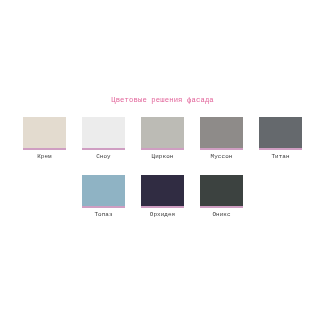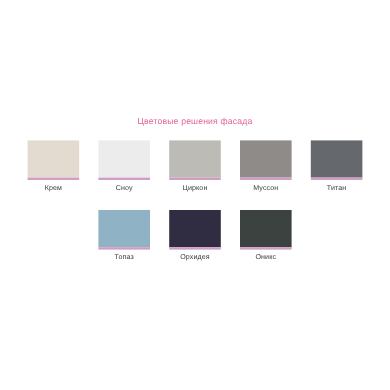--- a/index.html
+++ b/index.html
@@ -83,21 +83,21 @@
     font-size: 5.9px;
     line-height: 8px;
     color: #3a3a3a;
     white-space: nowrap;
     letter-spacing: 0.1px;
   }
 </style>
 </head>
 <body>
 
-<div id="palette-page" style="background: rgb(255, 255, 255);">
+<div id="palette-page" style="background: rgb(255, 255, 255); font-family: Liberation Mono, monospace;">
 
   <div id="palette-title" style="color: rgb(226, 100, 154);">Цветовые решения фасада</div>
 
   <div id="swatch-row-1" class="swatch-row">
 
     <div class="swatch-cell">
       <span class="swatch-chip" style="background:#e3dbcf"></span>
       <span class="swatch-underline" style="background: rgb(207, 158, 194);"></span>
       <span class="swatch-label" style="color: rgb(58, 58, 58);">Крем</span>
     </div>

